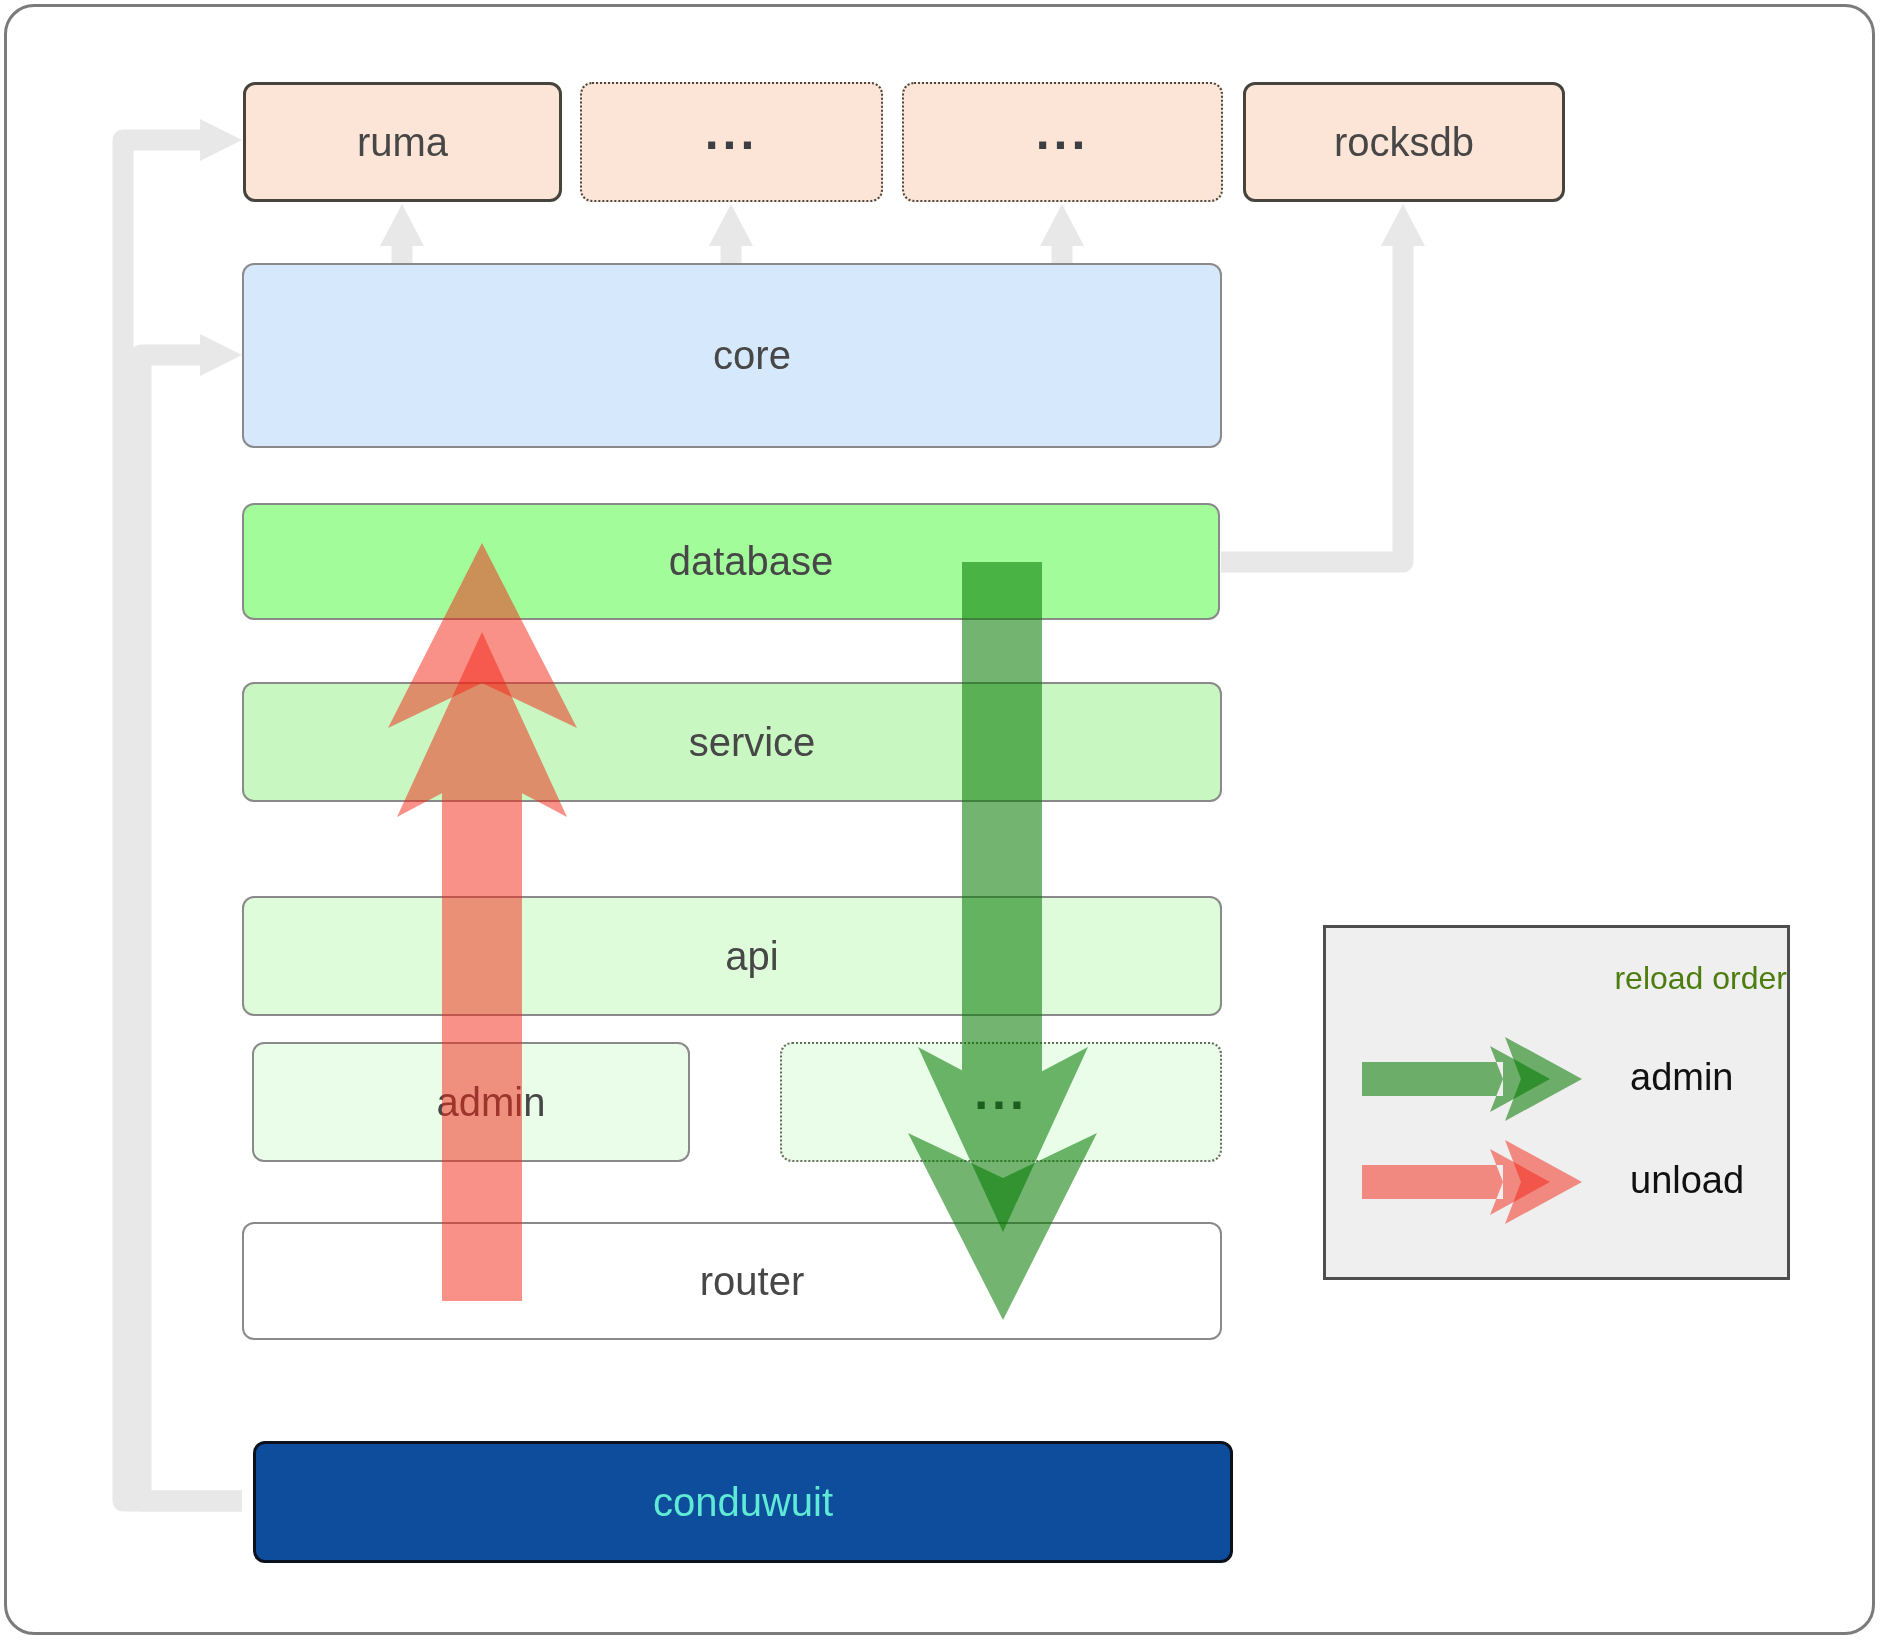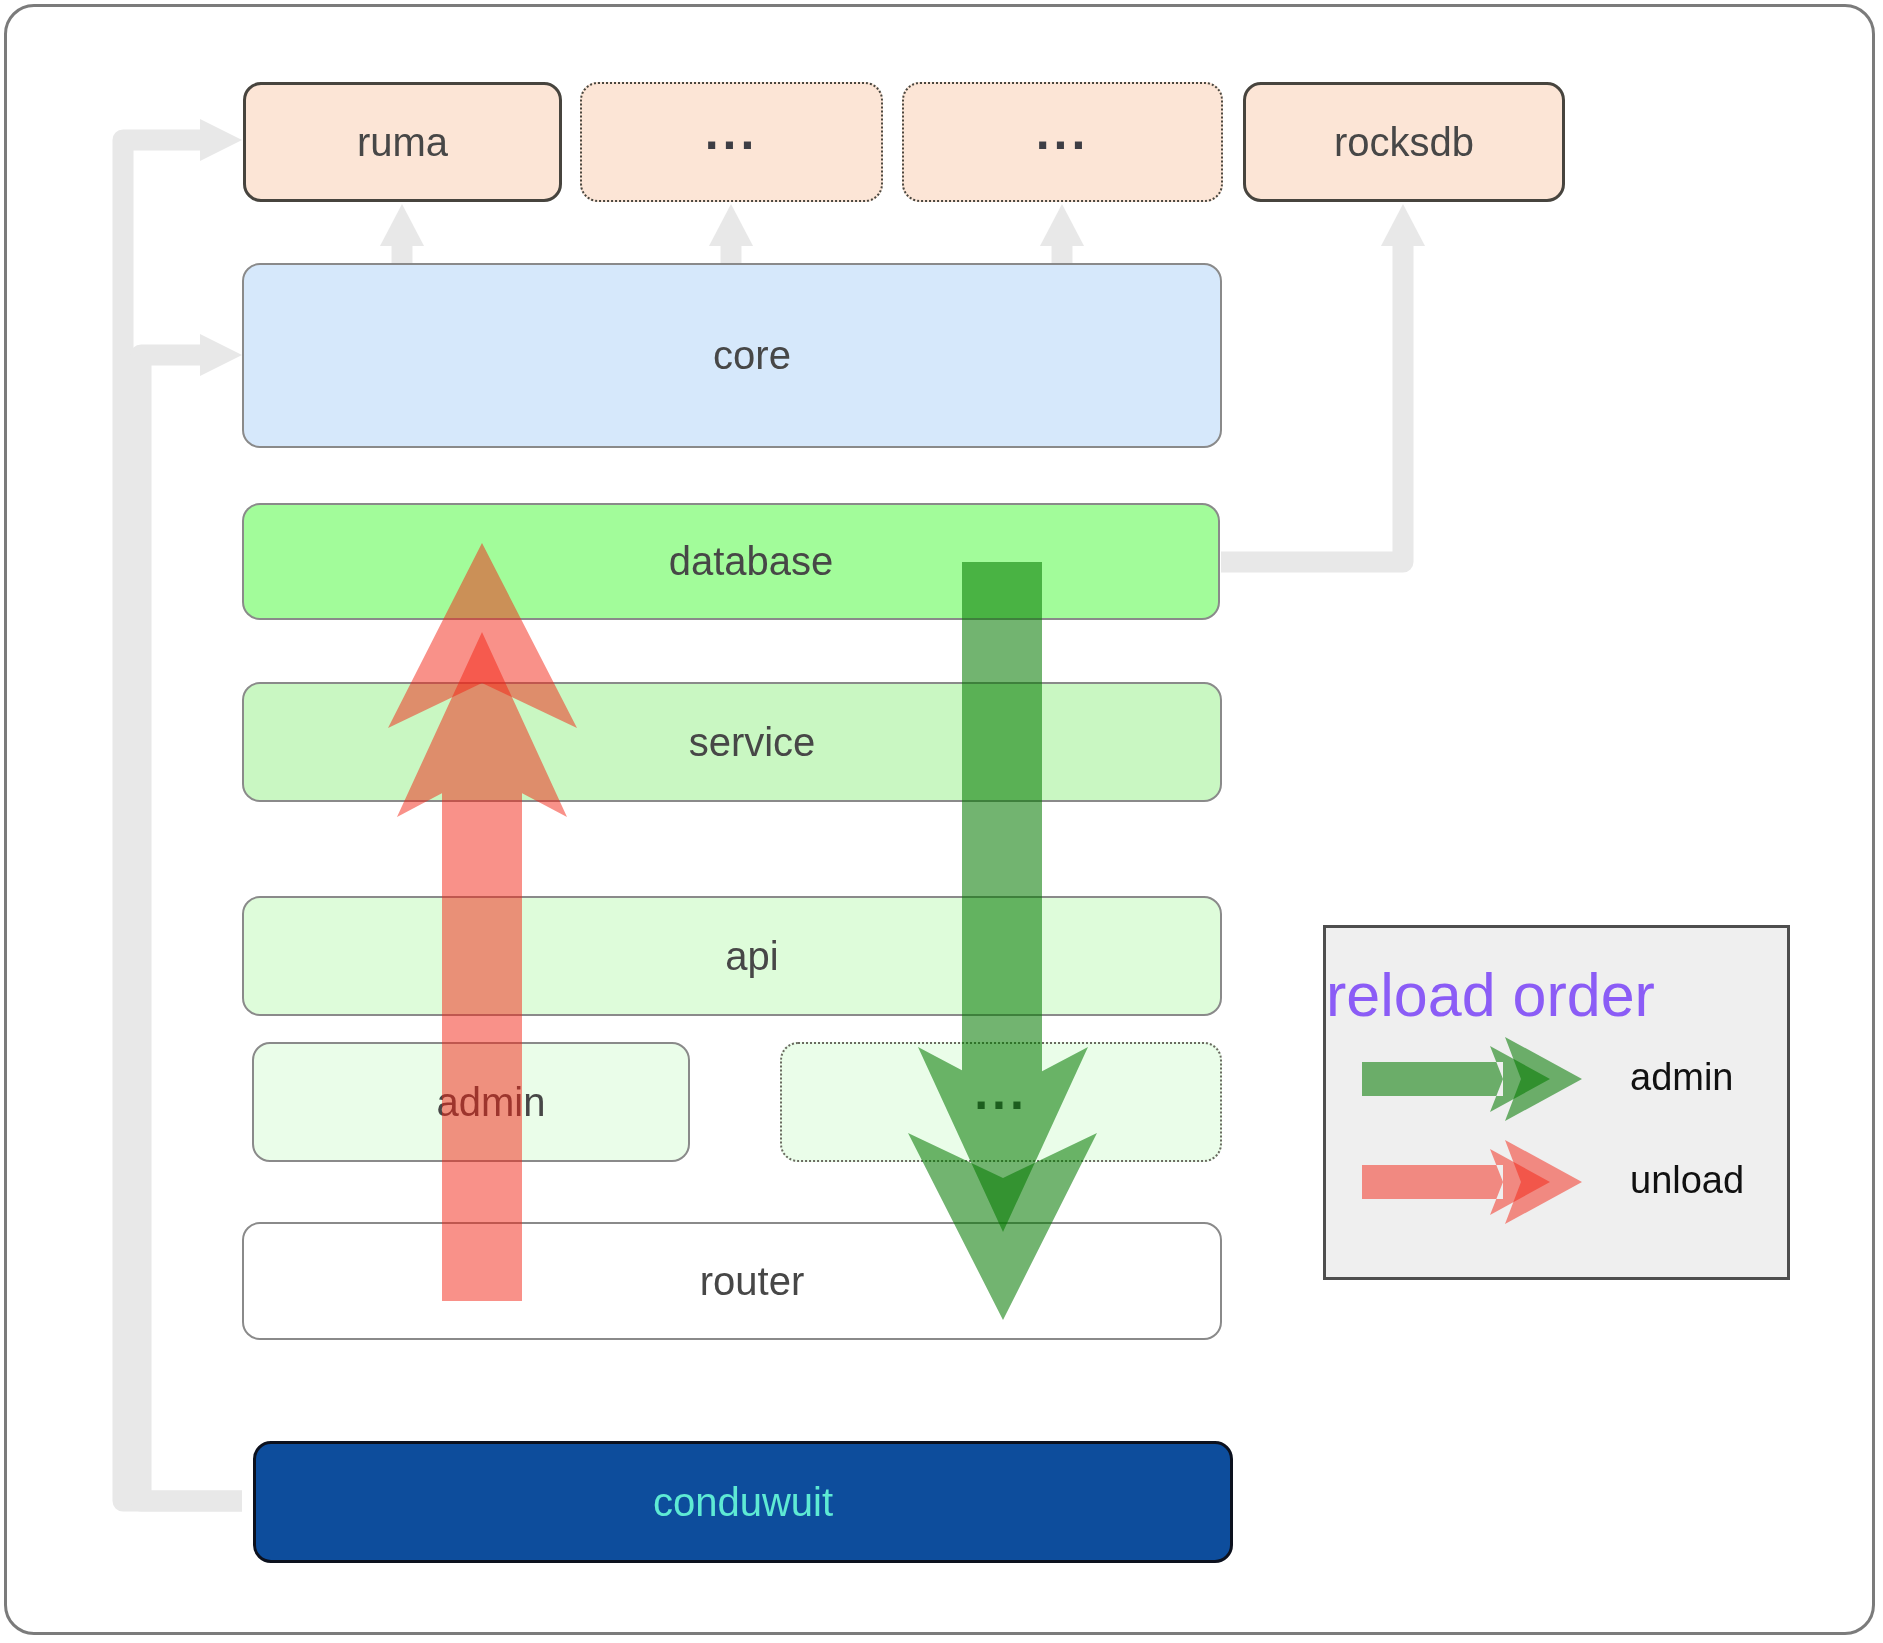--- a/index.html
+++ b/index.html
@@ -10,21 +10,21 @@
   }
   #frame {
     position:absolute; left:4px; top:4px; width:1871px; height:1631px;
     border:3px solid #7b7b7b; border-radius:30px; box-sizing:border-box;
   }
   svg.layer { position:absolute; left:0; top:0; width:1883px; height:1643px; }
   #connector-layer { z-index:1; }
   #arrow-layer { z-index:3; pointer-events:none; }
 
   .node {
-    position:absolute; box-sizing:border-box; border-radius:18px;
+    position:absolute; box-sizing:border-box; border-radius:12px;
     display:flex; align-items:center; justify-content:center;
     font-size:40px; color:#474747; z-index:2;
   }
   .peach   { background:#fce5d6; }
   .solid-dark  { border:3px solid #47443e; }
   .dotted-dark { border:2px dotted #4a473f; }
   .gray-border { border:2px solid #8a8a8a;padding-left:40px; }
   .dots-label { font-size:50px; font-weight:bold; color:#3d3d44; letter-spacing:4px; transform:translateY(-10px); }
 
   #node-ruma      { left:243px;  top:82px;   width:319px; height:120px; }
@@ -39,22 +39,22 @@
   #node-dots-mid  { left:780px;  top:1042px; width:442px; height:120px; background:#eafde9; border:2px dotted #6a6a60; }
   #node-router    { left:242px;  top:1222px; width:980px; height:118px; background:#ffffff; }
   #node-conduwuit { left:242px;  top:1441px; width:980px; height:122px; background:#0d4d9c;
                     border:3px solid #0c111e; color:#5eead4;margin-left:11px; }
 
   #legend {
     position:absolute; left:1323px; top:925px; width:467px; height:355px;
     background:#efefef; border:3px solid #4e4e4e; box-sizing:border-box; z-index:2;
   }
   #legend-title {
-    position:absolute; left:0; top:32px; width:100%; text-align:left;
-    font-size:61px; color:#8b5cf6;
+    position:absolute; left:0; top:32px; width:100%; text-align:right;
+    font-size:32px; color:#4d7c0f;
   }
   .legend-label { position:absolute; font-size:38px; color:#111111; z-index:4; }
   #legend-load-label   { left:1630px; top:1056px; }
   #legend-unload-label { left:1630px; top:1159px;text-align:center; }
 </style>
 </head>
 <body>
 
 <div id="canvas">
 

